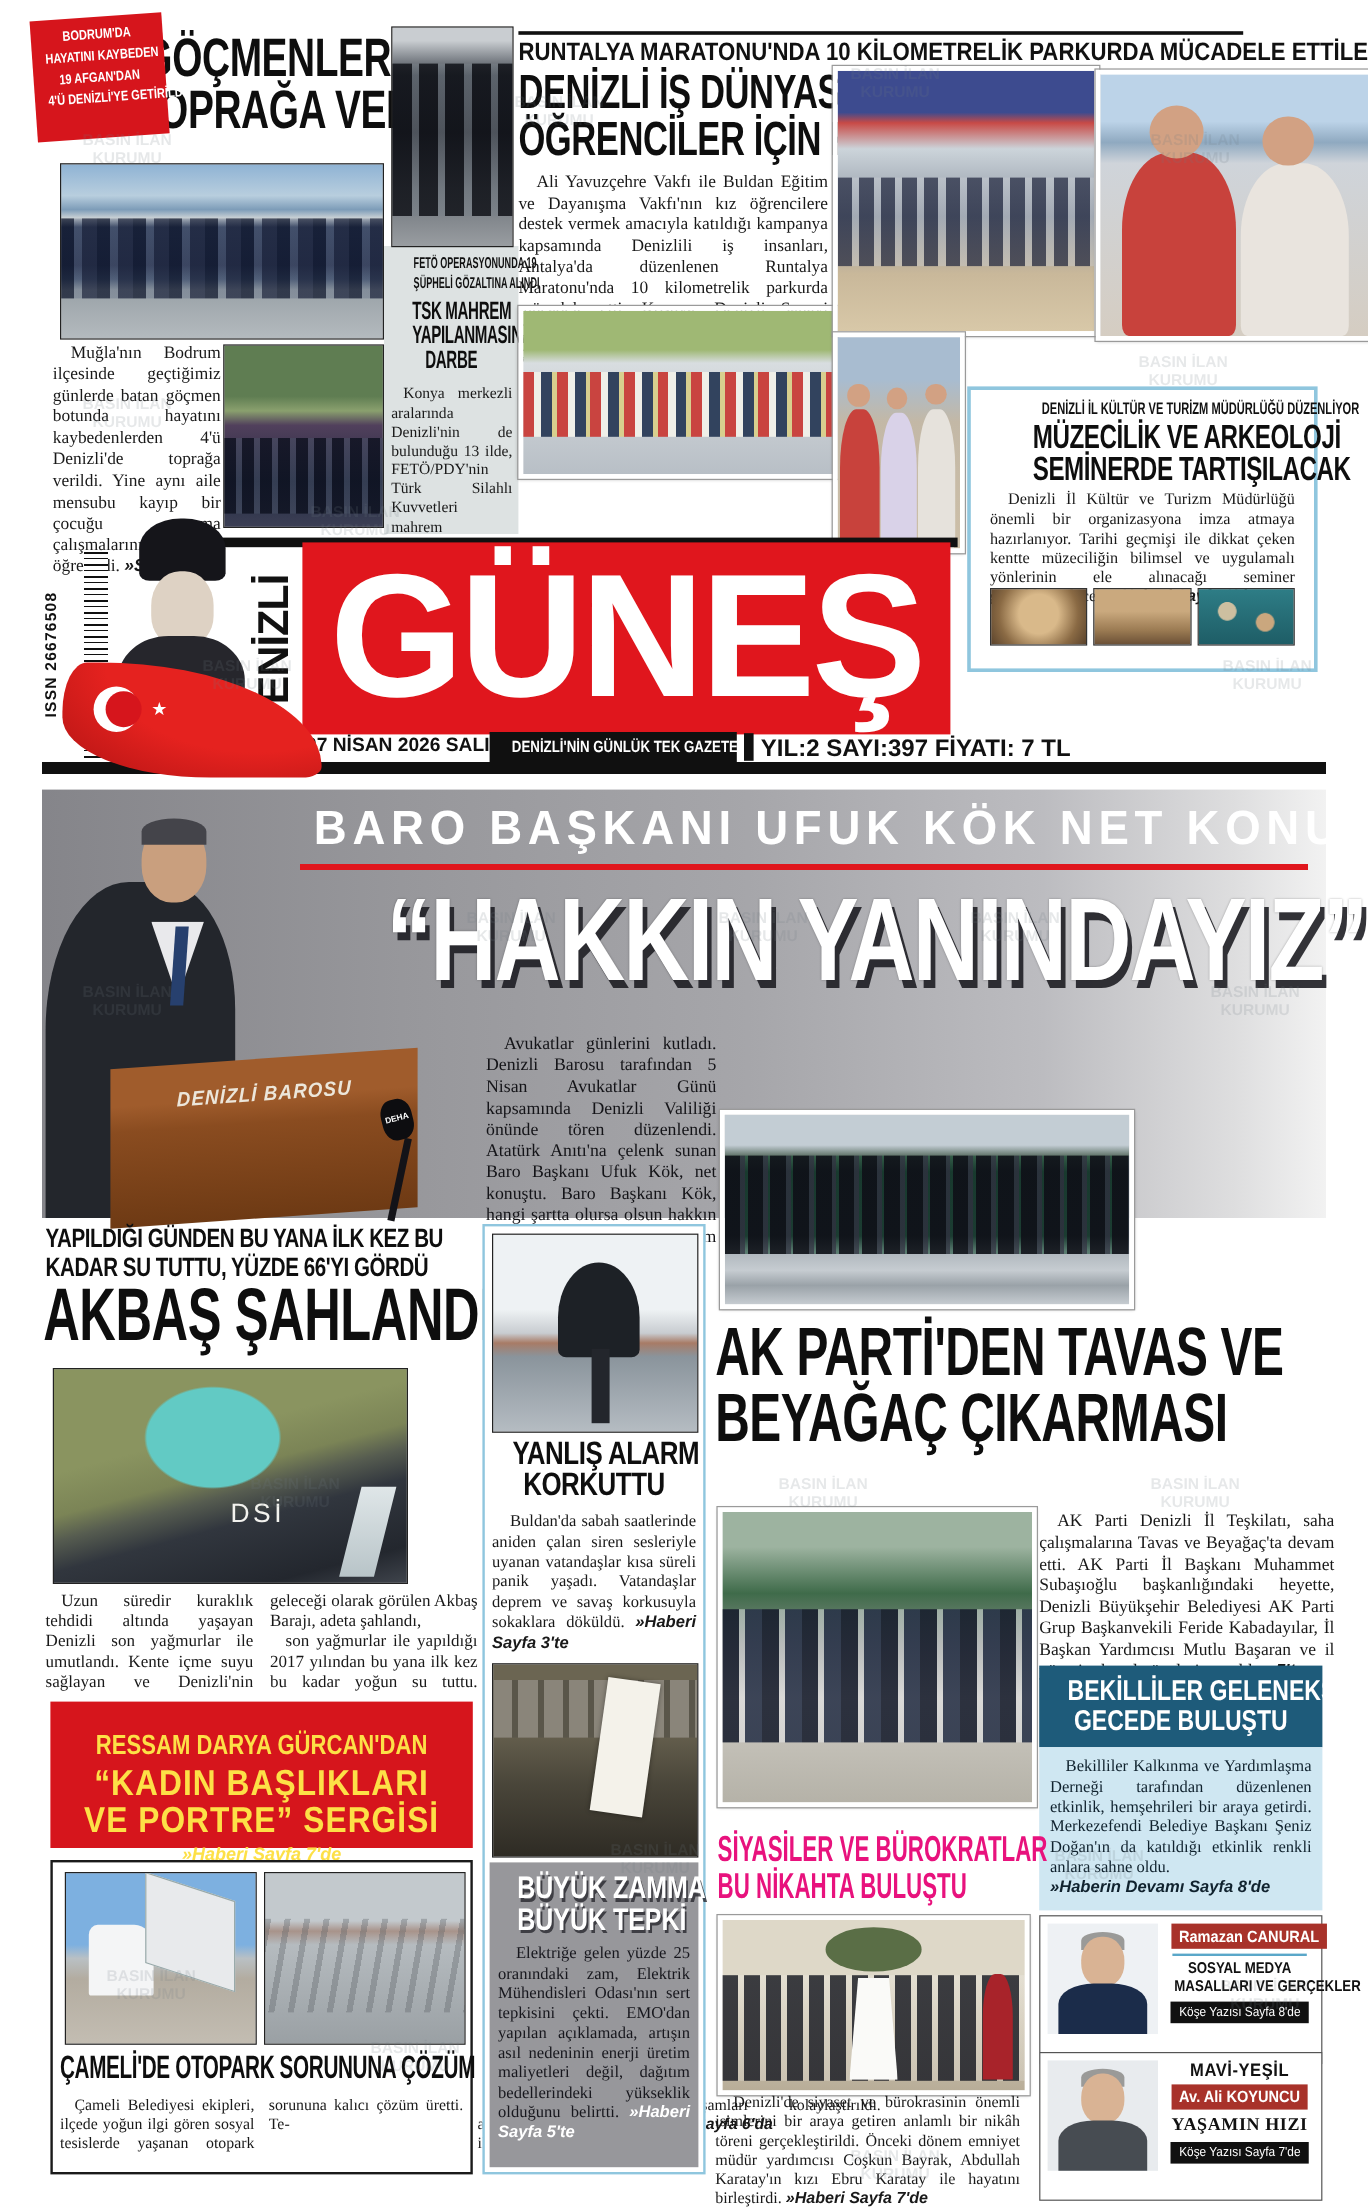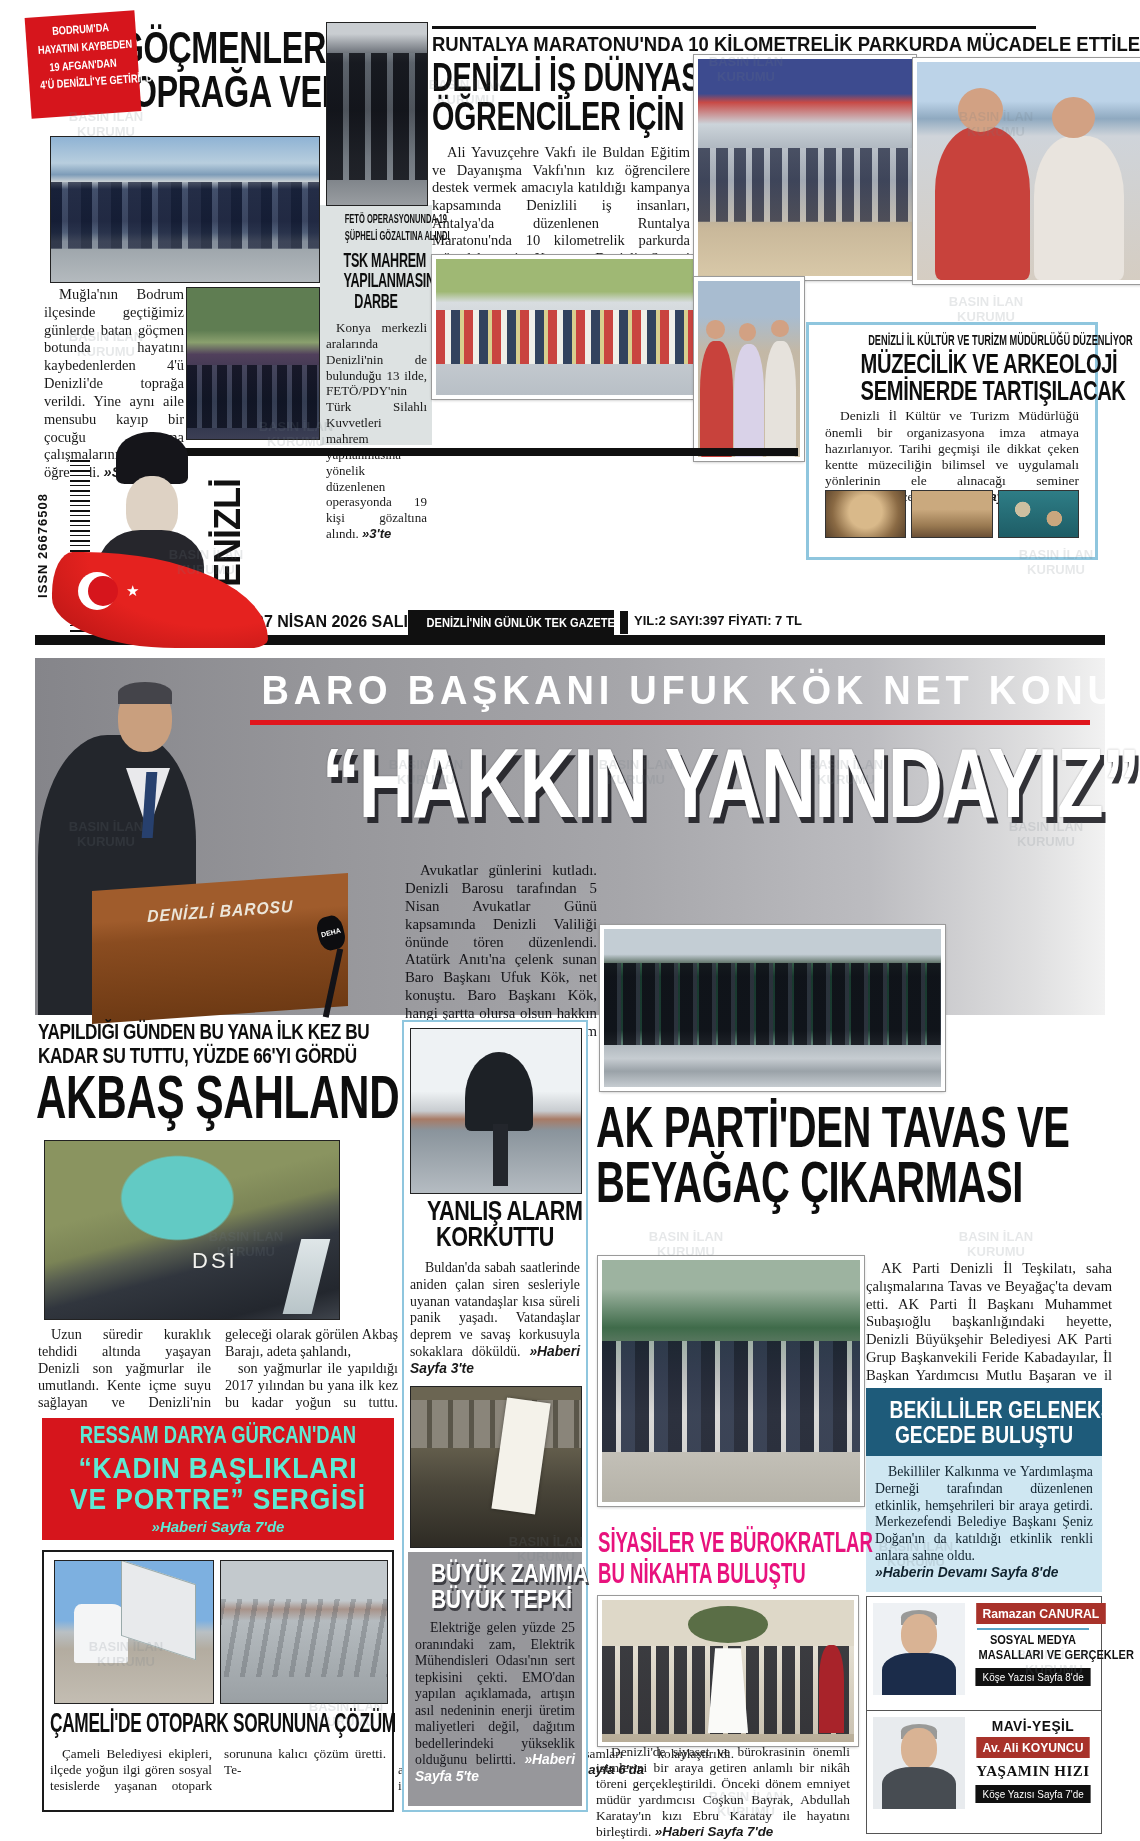--- a/index.html
+++ b/index.html
@@ -98,21 +98,21 @@
   #star{position:absolute;left:74px;top:30px;color:#fff;font-size:15px;}
   #denizli-v{left:205px;top:452px;width:46px;height:164px;}
   #denizli-v span{position:absolute;left:2px;top:160px;transform:rotate(-90deg);transform-origin:0 0;
                   font-weight:bold;font-size:36px;letter-spacing:-1px;white-space:nowrap;width:160px;display:block;}
   #gunes{left:252px;top:452px;width:540px;height:160px;background:#e0161d;text-align:center;overflow:hidden;}
   #gunes span{display:block;color:#fff;font-weight:bold;font-size:146px;line-height:156px;letter-spacing:-3px;transform:scaleX(.98);transform-origin:center;}
   #mh-date{left:255px;top:613px;font-weight:bold;font-size:16px;white-space:nowrap;}
   #mh-tagbox{left:408px;top:610px;width:206px;height:25px;background:#101010;color:#fff;text-align:center;}
   #mh-tagbox span{display:block;font-weight:bold;font-size:13.5px;line-height:25px;white-space:nowrap;transform:scaleX(.82);transform-origin:center;}
   #mh-sep{left:620px;top:611px;width:8px;height:23px;background:#101010;}
-  #mh-issue{left:634px;top:613px;font-weight:bold;font-size:13px;white-space:nowrap;}
+  #mh-issue{left:634px;top:613px;font-weight:bold;font-size:20px;white-space:nowrap;}
   #mh-bar2{left:35px;top:635px;width:1070px;height:10px;background:#101010;}
 
   
   #band{left:35px;top:658px;width:1070px;height:357px;
         background:linear-gradient(90deg,#85858a 0,#97979b 28%,#a6a6aa 55%,#bcbcc0 78%,#dededf 93%,#f2f2f2 100%);}
   #spk-body{left:38px;top:735px;width:158px;height:280px;background:#23262c;border-radius:44% 38% 0 0;}
   #spk-shirt{left:126px;top:768px;width:44px;height:64px;background:#e9e9ec;clip-path:polygon(0 0,100% 0,50% 100%);}
   #spk-tie{left:144px;top:772px;width:11px;height:66px;background:#27406e;transform:skewX(-4deg);}
   #spk-head{left:118px;top:686px;width:54px;height:66px;background:#c99f7e;border-radius:46%;}
   #spk-hair{left:118px;top:682px;width:54px;height:22px;background:#44444a;border-radius:50% 50% 0 0;}
@@ -140,21 +140,21 @@
   #akbas-kicker .ln{transform:scaleX(.78);transform-origin:left top;}
   #akbas-hl{left:36px;top:1068px;font-size:62px;line-height:.95;white-space:nowrap;transform:scaleX(.68);transform-origin:left top;}
   #ph-dam{left:44px;top:1140px;width:294px;height:178px;
     background:
       radial-gradient(ellipse at 45% 32%,#62cac4 0 24%,rgba(0,0,0,0) 25%),
       linear-gradient(165deg,#8a9460 0 34%,#7b8456 48%,#565c50 56%,#31363e 66%,#23272e 88%,#3f444c 100%);}
   #dam-label{position:absolute;left:50%;top:60%;color:#f2f2ee;font-weight:normal;font-size:22px;letter-spacing:3px;}
   #dam-spill{position:absolute;right:6%;top:55%;width:10%;height:42%;background:linear-gradient(180deg,#dfe6e8,#b8c4c8);transform:skewX(-14deg);}
   #akbas-body{left:38px;top:1326px;width:360px;height:88px;font-size:14.2px;line-height:1.2;column-count:2;column-gap:14px;}
   #akbas-body p{text-indent:13px;}
-  #sergi{left:42px;top:1418px;width:352px;height:122px;background:#d6151c;color:#5eead4;text-align:center;padding-top:4px;box-sizing:border-box;}
+  #sergi{left:42px;top:1418px;width:352px;height:122px;background:#d6151c;color:#fde047;text-align:center;padding-top:23px;box-sizing:border-box;}
   #sergi-kicker{font-weight:bold;font-size:23px;white-space:nowrap;transform:scaleX(.8);transform-origin:center top;display:block;}
   #sergi-hl{font-size:30px;font-weight:bold;line-height:1.04;margin-top:3px;}
   #sergi-hl .ln{transform:scaleX(.88);transform-origin:center top;letter-spacing:1px;}
   #sergi-link{display:block;margin-top:4px;font-size:15px;}
 
   
   #cameli{left:42px;top:1550px;width:352px;height:262px;border:2px solid #1a1a1a;box-sizing:border-box;background:#fff;}
   #ph-truck{left:54px;top:1560px;width:158px;height:142px;background:linear-gradient(180deg,#7db0e0 0 42%,#b9c0c4 50%,#b3aca0 62%,#c3bdb2 100%);}
   #truck-cab{position:absolute;left:12%;top:30%;width:34%;height:42%;background:#f4f5f6;border-radius:14% 30% 4% 4%;}
   #truck-bed{position:absolute;left:42%;top:8%;width:46%;height:52%;background:#e8eaec;transform:skewY(18deg);border:1px solid #9aa;}
@@ -318,20 +318,23 @@
     <div id="at-coat"></div>
   </div>
   <div id="flag" class="abs">
     <div id="crescent"></div>
     <div id="crescent-in"></div>
     <div id="star">★</div>
   </div>
   <div id="denizli-v" class="abs">
     <span>DENİZLİ</span>
   </div>
+  <div id="gunes" class="abs">
+    <span>GÜNEŞ</span>
+  </div>
   <div id="mh-date" class="abs">07 NİSAN 2026 SALI</div>
   <div id="mh-tagbox" class="abs">
     <span>DENİZLİ'NİN GÜNLÜK TEK GAZETESİ</span>
   </div>
   <div id="mh-sep" class="abs"></div>
   <div id="mh-issue" class="abs">YIL:2  SAYI:397  FİYATI: 7 TL</div>
   <div id="mh-bar2" class="abs"></div>
 
   <div id="band" class="abs"></div>
   <div id="spk-body" class="abs"></div>

